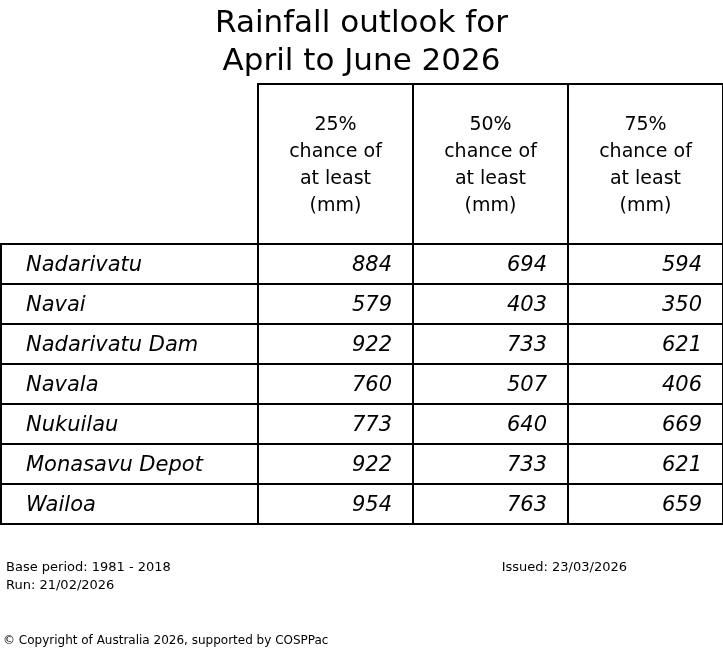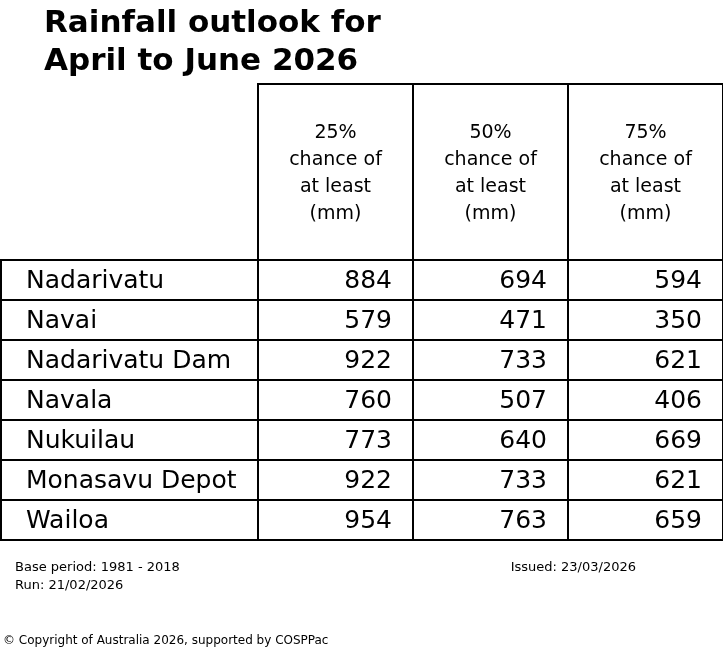--- a/index.html
+++ b/index.html
@@ -9,26 +9,26 @@
   body {
     width: 723px;
     height: 648px;
     background: #ffffff;
     font-family: "DejaVu Sans", sans-serif;
     color: #000000;
     position: relative;
     overflow: hidden;
   }
   .title {
+    text-align: center;
     font-size: 31px;
     line-height: 38px;
     padding-top: 2px;
-    font-weight: bold;
+    font-weight: normal;
     margin: 0;
-    padding-left: 44px;
   }
   .title div {
     white-space: pre;
   }
 
   
   .table-wrap {
     position: absolute;
     left: 0;
     top: 83px;
@@ -46,48 +46,49 @@
 
   
   tr.header th {
     border: 2px solid #000000;
     font-size: 19px;
     line-height: 27px;
     font-weight: normal;
     text-align: center;
     vertical-align: middle;
     height: 158px;
-    padding: 8px;
+    padding: 0;
   }
   tr.header th.blank {
     border: none;
   }
   tr.header th .hdr-line { white-space: pre; display: block; }
 
   tbody td {
     border: 2px solid #000000;
-    font-size: 25px;
+    font-size: 21px;
     line-height: 22px;
     height: 38px;
     padding: 0 8px;
     vertical-align: middle;
+    font-style: italic;
   }
   tbody td.place {
     text-align: left;
     padding-left: 24px;
   }
   tbody td.num {
     text-align: right;
     padding-right: 20px;
   }
 
   
   .notes {
     position: absolute;
-    left: 12px;
+    left: 3px;
     top: 558px;
     width: 627px;
     font-size: 13px;
     line-height: 18px;
   }
   .notes .row {
     display: flex;
     justify-content: space-between;
     padding: 0 3px;
   }
@@ -144,21 +145,21 @@
     <tbody>
       <tr>
         <td class="place">Nadarivatu</td>
         <td class="num">884</td>
         <td class="num">694</td>
         <td class="num">594</td>
       </tr>
       <tr>
         <td class="place">Navai</td>
         <td class="num">579</td>
-        <td class="num">471</td>
+        <td class="num">403</td>
         <td class="num">350</td>
       </tr>
       <tr>
         <td class="place">Nadarivatu Dam</td>
         <td class="num">922</td>
         <td class="num">733</td>
         <td class="num">621</td>
       </tr>
       <tr>
         <td class="place">Navala</td>

